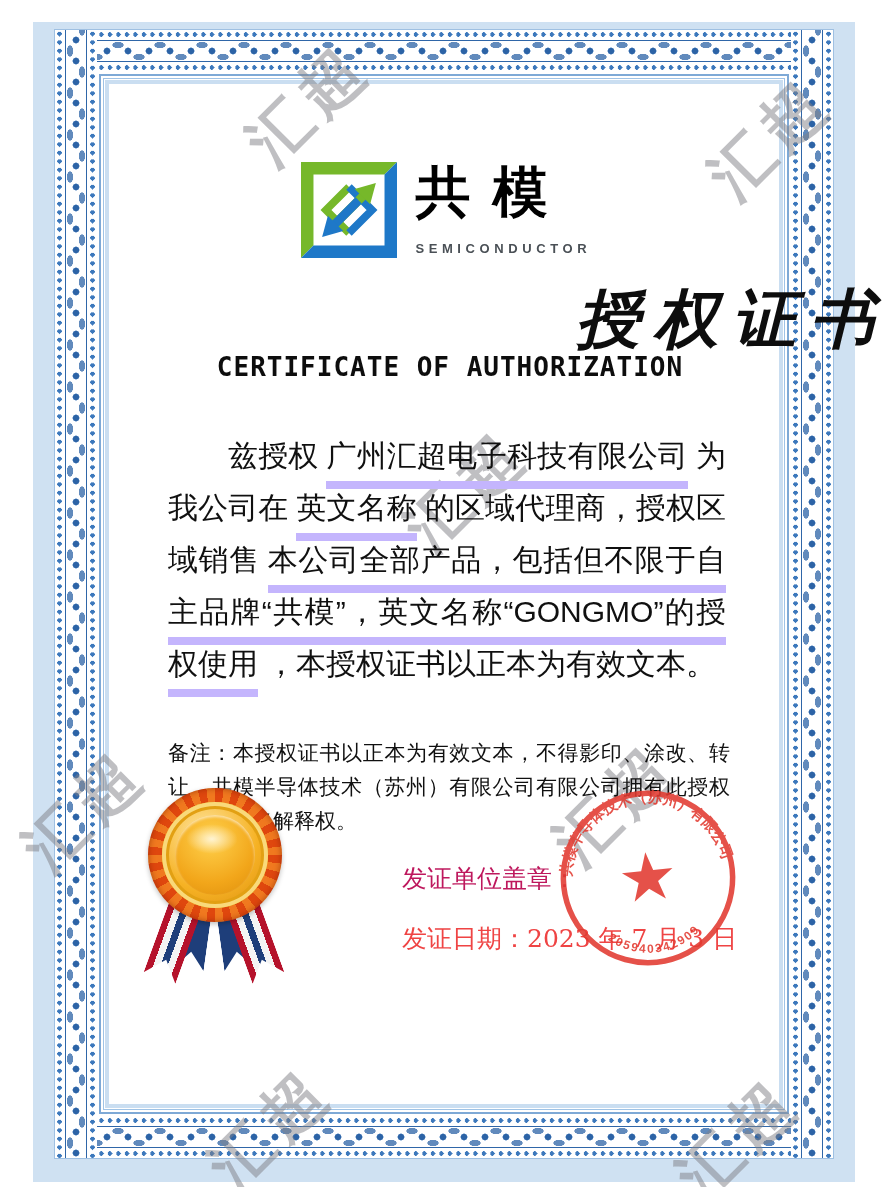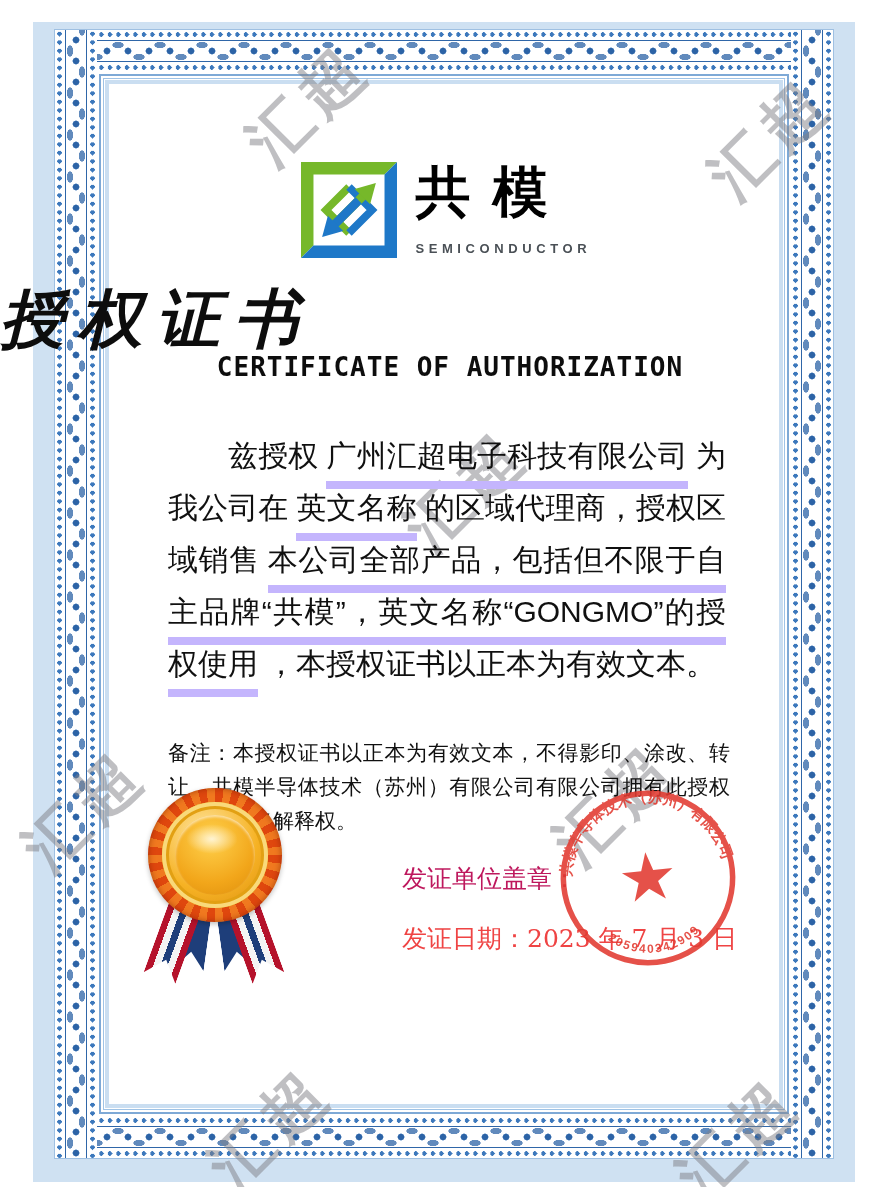--- a/index.html
+++ b/index.html
@@ -70,21 +70,21 @@
   
   .content{position:absolute;inset:0;z-index:4;}
   .logo-row{position:absolute;top:162px;left:0;right:0;display:flex;justify-content:center;
             align-items:center;gap:18px;}
   .logo-mark{width:96px;height:96px;display:block;}
   .logo-text{display:flex;flex-direction:column;}
   .logo-cn{font-size:55px;font-weight:900;color:#000000;letter-spacing:22px;line-height:1.05;margin-right:-22px;}
   .logo-en{font-size:21px;font-weight:600;color:#3a3f44;letter-spacing:13px;margin-top:2px;margin-right:-13px;}
   .logo-sub{font-size:13px;font-weight:600;color:#4a5056;letter-spacing:4.6px;margin-top:20px;margin-right:-4.6px;text-align:center;}
 
-  .title-cn{position:absolute;top:276px;left:0;right:0;text-align:left;
+  .title-cn{position:absolute;top:276px;left:12px;right:0;text-align:right;
             font-family:"DejaVu Serif","Liberation Serif",serif;font-weight:900;font-style:italic;
             font-size:64px;color:#0d0d0d;letter-spacing:14px;}
   .title-en{position:absolute;top:352px;left:12px;right:0;text-align:center;
             font-family:"DejaVu Sans Mono","Liberation Mono",monospace;font-weight:700;
             font-size:26px;color:#0d0d0d;letter-spacing:1px;}
 
   .body-text{position:absolute;left:168px;top:430px;width:558px;margin:0;
              font-size:30px;line-height:52px;color:#101010;text-align:justify;text-indent:2em;}
   .u{border-bottom:8px solid #c4b5fd;padding-bottom:9px;}
   .pad{margin:0 8px;}

